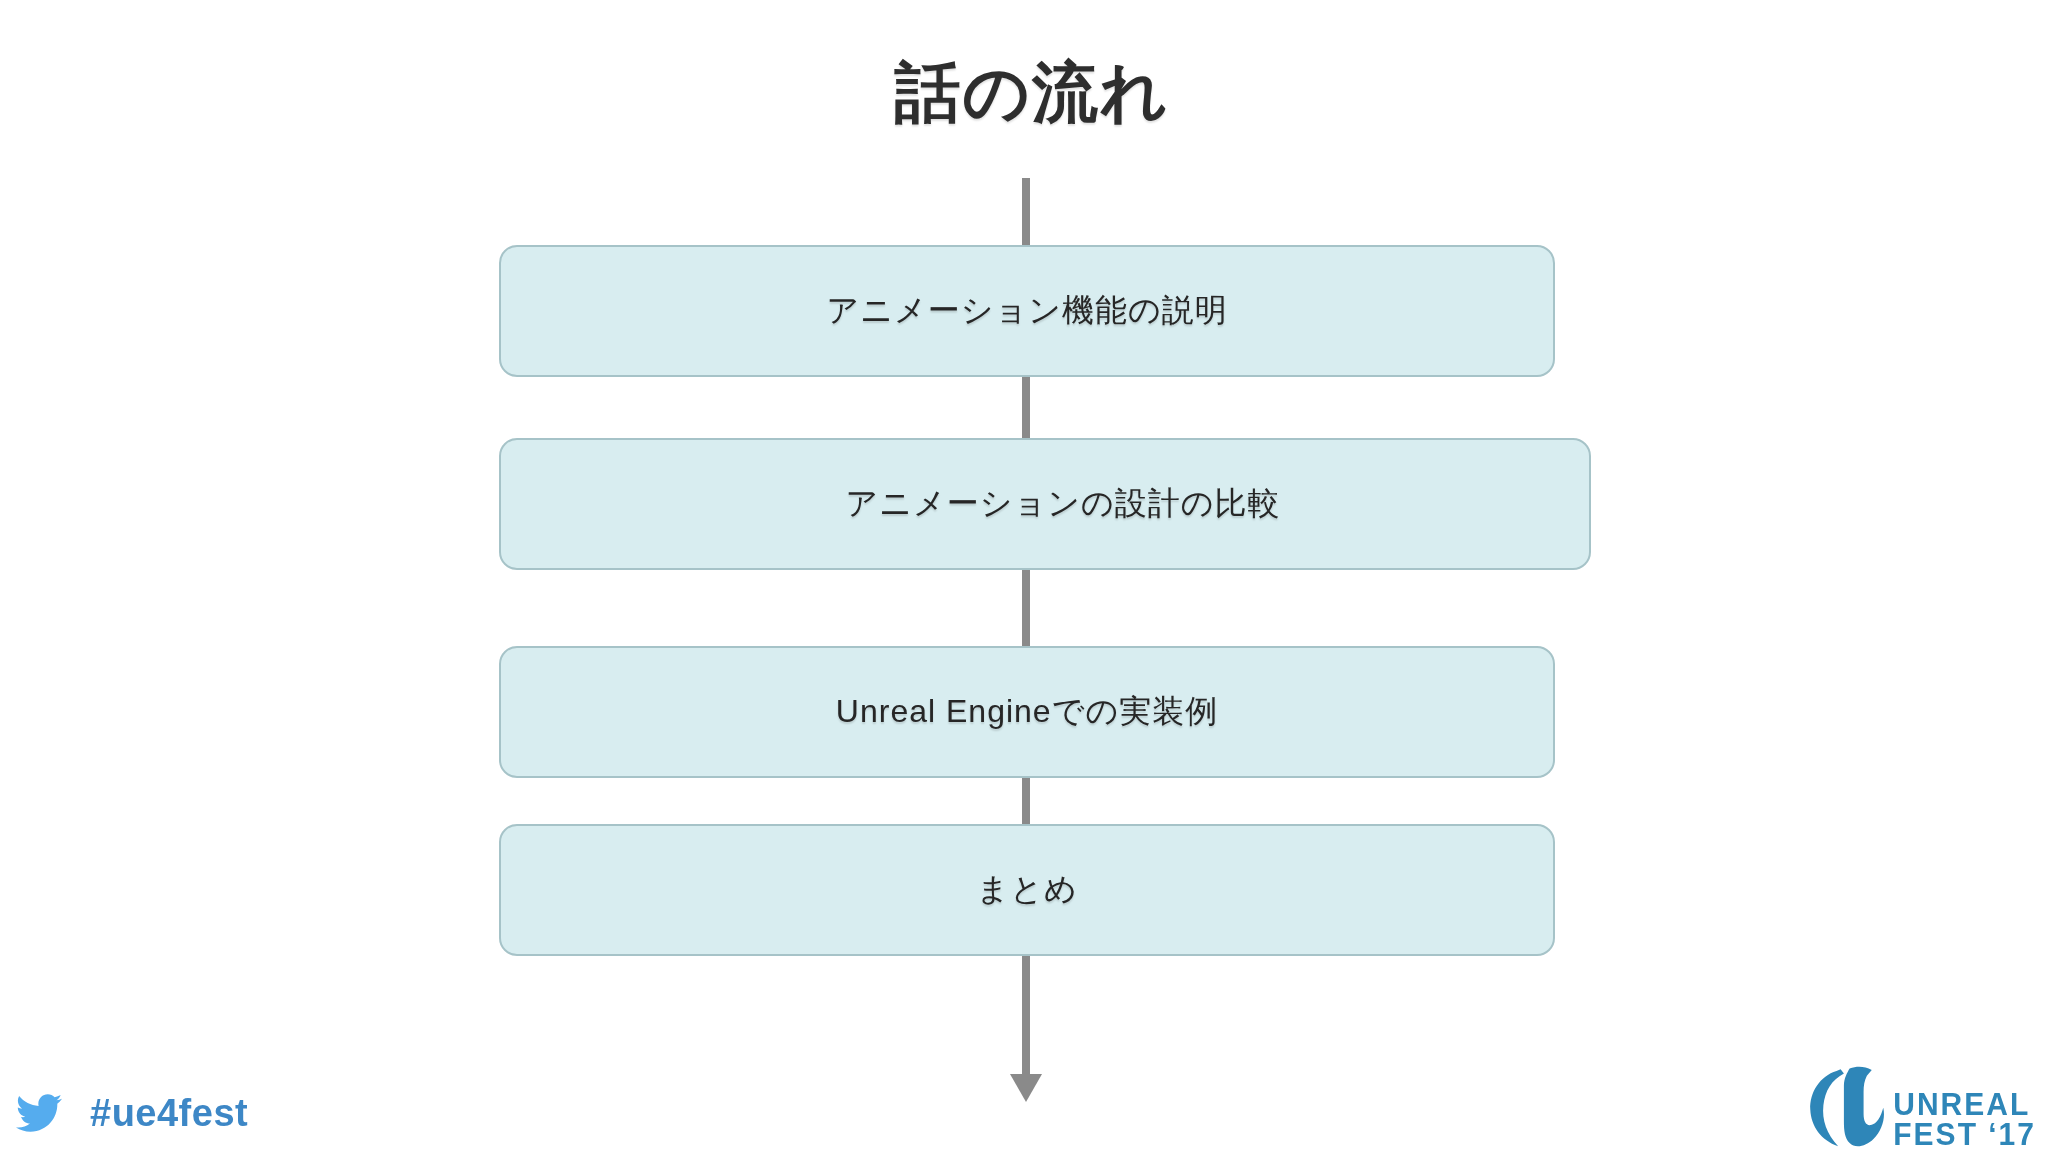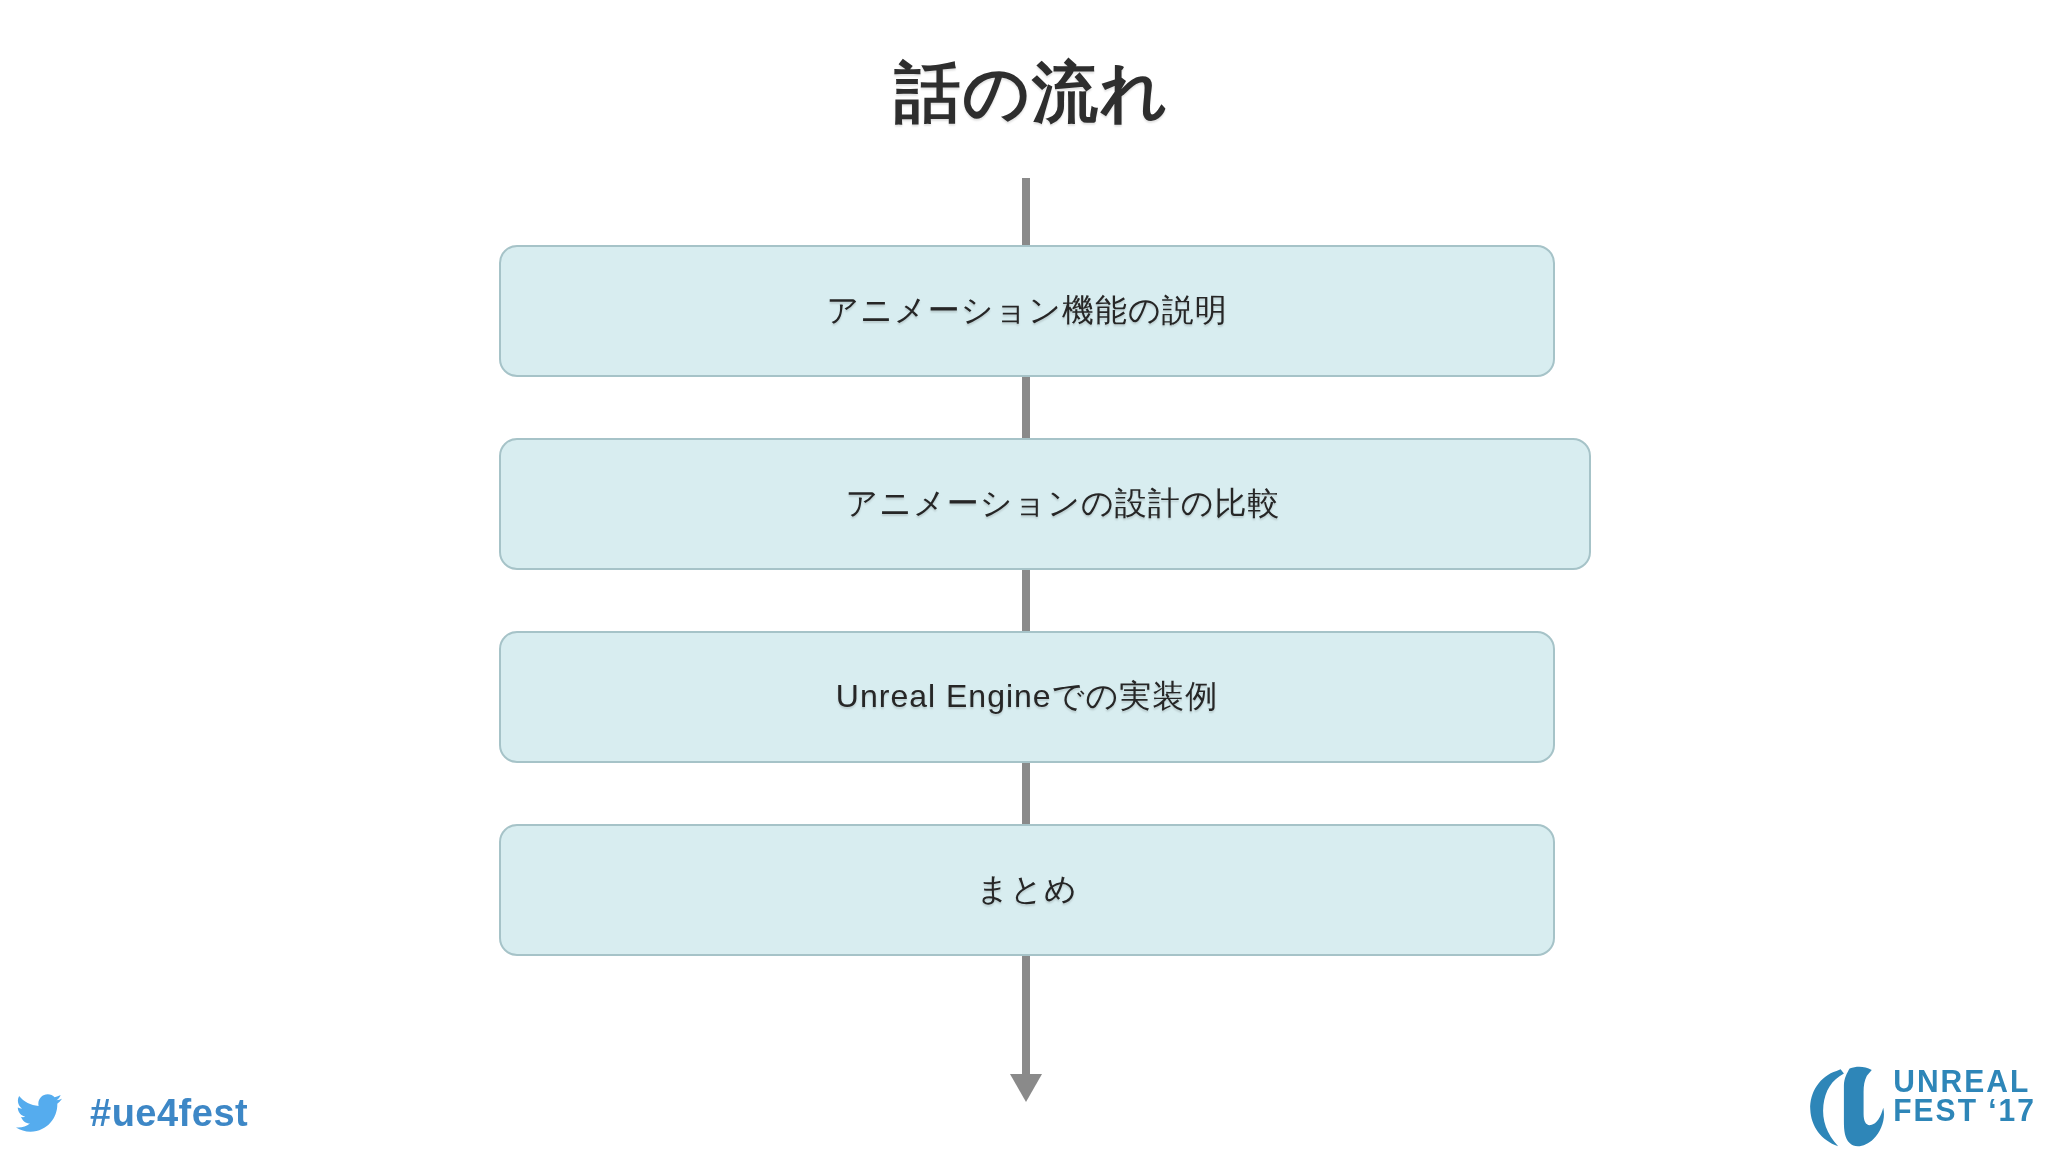--- a/index.html
+++ b/index.html
@@ -69,21 +69,21 @@
   }
   .flow-box .step-label {
     font-size: 32px;
     color: #262626;
     letter-spacing: 1px;
     text-shadow: 0 2px 2px rgba(0,0,0,0.14);
     white-space: nowrap;
   }
   .box-0 { top: 245px; }
   .box-1 { top: 438px; padding-left: 36px; }
-  .box-2 { top: 631px; text-align: center; }
+  .box-2 { top: 646px; text-align: center; }
   .box-3 { top: 824px; justify-content: center; }
 
   
   .footer-left {
     position: absolute;
     left: 12px;
     top: 1090px;
     display: flex;
     align-items: center;
     gap: 24px;
@@ -103,21 +103,21 @@
     color: #3d87c6;
     letter-spacing: 0.5px;
   }
 
   
   .footer-right {
     position: absolute;
     right: 12px;
     top: 1066px;
     display: flex;
-    align-items: flex-start;
+    align-items: flex-end;
     z-index: 2;
   }
   .unreal-mark-wrap {
     width: 82px;
     height: 82px;
     display: inline-flex;
     align-items: center;
     justify-content: center;
   }
   .unreal-logo-text {

